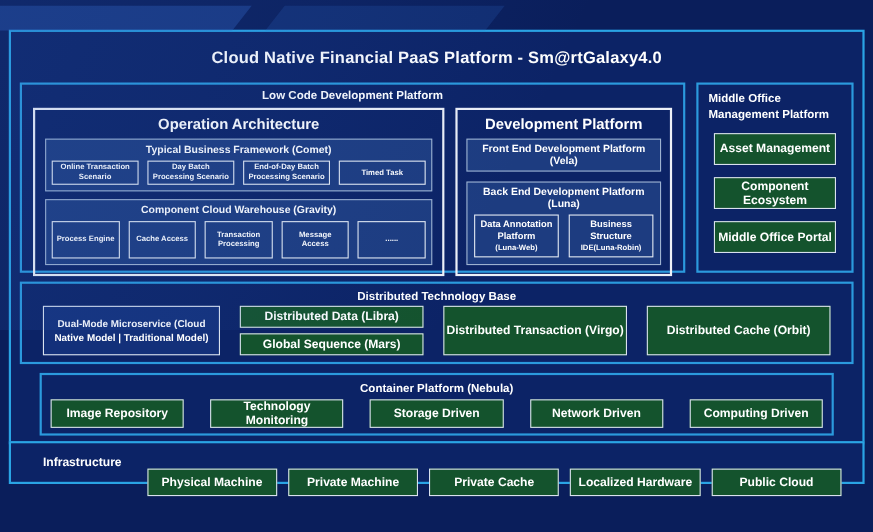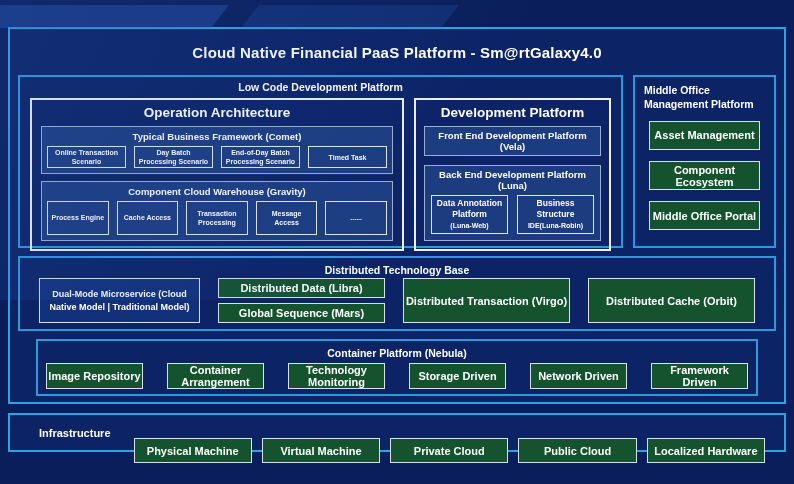--- a/index.html
+++ b/index.html
@@ -80,21 +80,21 @@
     text-align:center; font-size:9px; line-height:1.4; padding:2px 8px;
   }
   .dist-col { flex:1; display:flex; flex-direction:column; gap:5px; }
   .dist-col .mid-btn { flex:1; height:auto; }
 
   .container-platform { margin:8px 26px 0; height:57px; display:flex; flex-direction:column; padding:2px 8px 8px; }
   .cp-row { flex:1; display:flex; gap:24px; padding:4px 0 0; }
   .cp-row .mid-btn { flex:1; height:auto; }
 
   .infrastructure {
-    position:absolute; left:8px; top:413px; width:778px; height:39px;
+    position:absolute; left:8px; top:401px; width:778px; height:39px;
     border:2px solid #2aa4e4; background:#0c2366; z-index:2;
     display:flex; align-items:center; gap:10px; padding:0 19px 0 29px;
   }
   .infra-label { font-size:11px; white-space:nowrap; margin-right:13px; }
   .infrastructure .mid-btn { flex:1; height:25px;margin-top:36px; }
 </style>
 </head>
 <body>
 
 <div class="sheen"></div>
@@ -182,30 +182,29 @@
       <div class="dist-col">
         <div class="mid-btn">Distributed Cache (Orbit)</div>
       </div>
     </div>
   </div>
 
   <div class="section-box container-platform">
     <div class="section-header">Container Platform (Nebula)</div>
     <div class="cp-row">
       <div class="mid-btn">Image Repository</div>
-      <div class="mid-btn">Container Arrangement</div>
       <div class="mid-btn">Technology Monitoring</div>
       <div class="mid-btn">Storage Driven</div>
       <div class="mid-btn">Network Driven</div>
-      <div class="mid-btn">Framework Driven</div>
+      <div class="mid-btn">Computing Driven</div>
     </div>
   </div>
 
 </div>
 
 <div class="infrastructure">
   <div class="infra-label">Infrastructure</div>
   <div class="mid-btn">Physical Machine</div>
-  <div class="mid-btn">Virtual Machine</div>
-  <div class="mid-btn">Private Cloud</div>
+  <div class="mid-btn">Private Machine</div>
+  <div class="mid-btn">Private Cache</div>
+  <div class="mid-btn">Localized Hardware</div>
   <div class="mid-btn">Public Cloud</div>
-  <div class="mid-btn">Localized Hardware</div>
 </div>
 
 </body></html>

